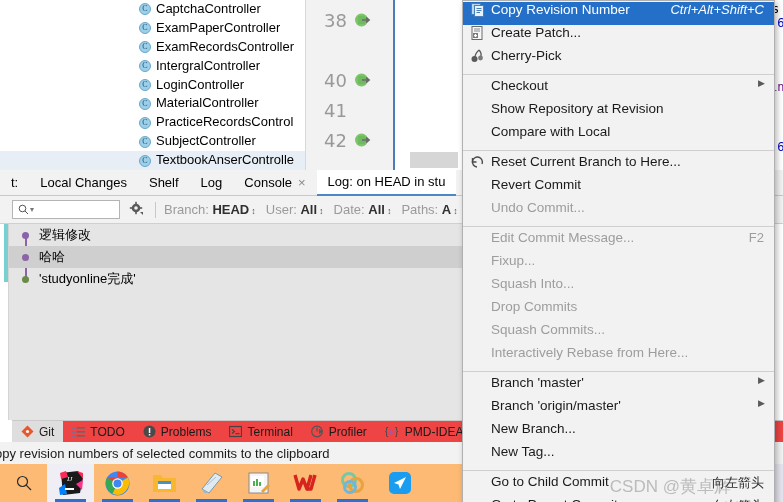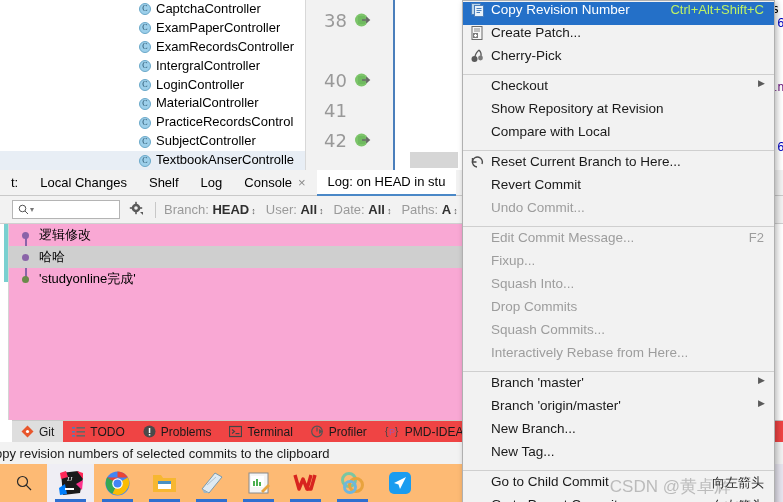--- a/index.html
+++ b/index.html
@@ -121,21 +121,21 @@
   .log-graph-strip {
     position: absolute; left: 0; top: 54px; width: 8px; height: 196px;
     background: #ffffff;
   }
   .log-graph-strip .teal {
     position: absolute; left: 4px; top: 0; width: 4px; height: 58px;
     background: #79d0d0;
   }
   .log-list {
     position: absolute; left: 8px; top: 54px; width: 763px; height: 196px;
-    background: #f9a8d4; border-left: 1px solid #d4d4d4;
+    background: #e5e5e5; border-left: 1px solid #d4d4d4;
   }
   .log-row {
     position: relative; height: 22px; display: flex; align-items: center;
     font-size: 13px; white-space: nowrap;
   }
   .log-row.selected { background: #cfcfcf; }
   .commit-dot {
     position: absolute; left: 13px; top: 8px;
     width: 7px; height: 7px; border-radius: 50%;
   }
@@ -584,21 +584,21 @@
         <span class="ctx-icon">
           <svg width="14" height="14" viewBox="0 0 14 14">
             <rect x="0.5" y="0.5" width="9" height="11" fill="#bcd6ea" stroke="#4a7ebb" stroke-width="1"></rect>
             <rect x="3.5" y="2.5" width="9" height="11" fill="#e8f2fa" stroke="#4a7ebb" stroke-width="1"></rect>
             <line x1="5.5" y1="5.5" x2="10.5" y2="5.5" stroke="#4a7ebb"></line>
             <line x1="5.5" y1="7.5" x2="10.5" y2="7.5" stroke="#4a7ebb"></line>
             <line x1="5.5" y1="9.5" x2="9" y2="9.5" stroke="#4a7ebb"></line>
           </svg>
         </span>
         <span class="ctx-label">Copy Revision Number</span>
-        <span class="ctx-shortcut" style="color: #bef264;">Ctrl+Alt+Shift+C</span>
+        <span class="ctx-shortcut" style="color: #ffffff; font-style: italic;">Ctrl+Alt+Shift+C</span>
       </div>
       <div class="ctx-item">
         <span class="ctx-icon">
           <svg width="14" height="14" viewBox="0 0 14 14">
             <rect x="1" y="0.5" width="10" height="13" fill="#f7f7f7" stroke="#6a6a6a" stroke-width="1"></rect>
             <line x1="3" y1="3" x2="9" y2="3" stroke="#8a8a8a"></line>
             <line x1="3" y1="5" x2="9" y2="5" stroke="#8a8a8a"></line>
             <rect x="2" y="7" width="5" height="5" fill="#7a7a7a"></rect>
             <rect x="3.8" y="8" width="1.4" height="3" fill="#fff"></rect>
             <rect x="3" y="9" width="3" height="1.2" fill="#fff"></rect>

